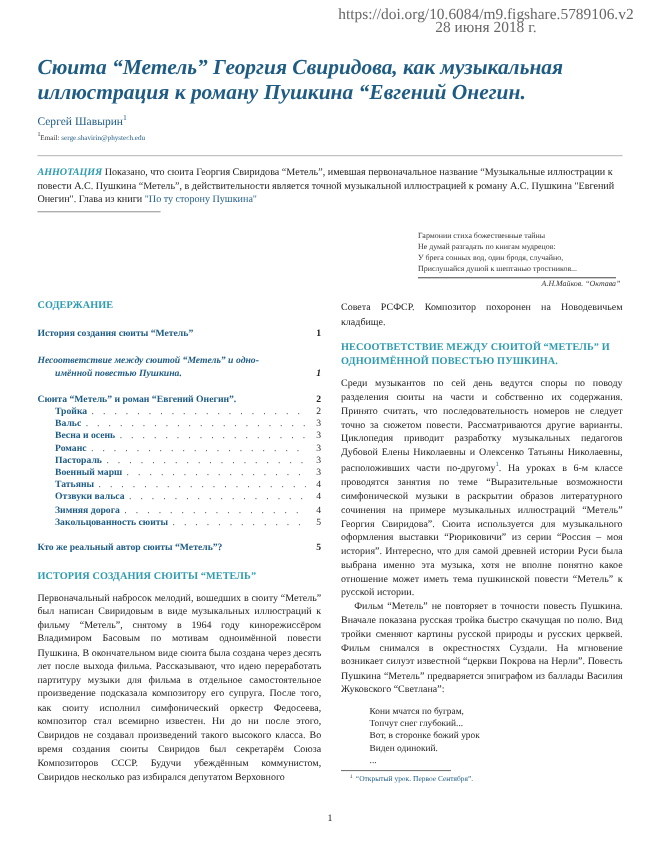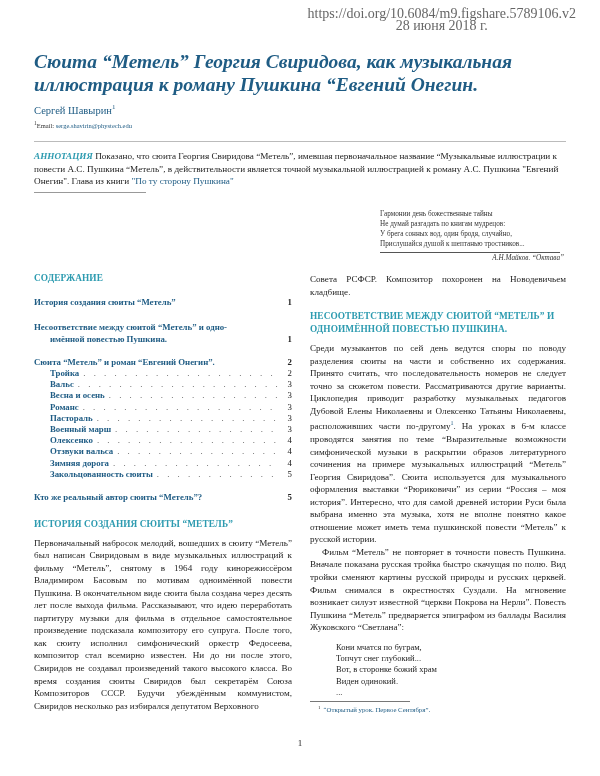--- a/index.html
+++ b/index.html
@@ -27,21 +27,21 @@
 
   .col-left { position: absolute; left: 34px; top: 272px; width: 258px; font-family: "Liberation Serif", serif; }
   .col-right { position: absolute; left: 310px; top: 273px; width: 256px; font-family: "Liberation Serif", serif; }
 
   .sec-head { color: #2d9bb0; font-weight: bold; font-size: 9.3px; line-height: 13px; letter-spacing: 0.1px; }
 
   .toc { margin-top: 12px; }
   .toc-main { display: flex; justify-content: space-between; color: #1f5c84; font-weight: bold; font-size: 8.8px; line-height: 11.5px; }
   .toc-main .num { color: #222; width: 12px; text-align: right; }
   .toc-main.gap { margin-top: 12px; }
-  .toc-multi { display: flex; justify-content: space-between; align-items: flex-end; color: #1f5c84; font-weight: bold; font-size: 8.8px; line-height: 12px; margin-top: 12px; }
+  .toc-multi { display: flex; justify-content: space-between; align-items: flex-end; color: #1f5c84; font-weight: bold; font-size: 8.8px; line-height: 12px; margin-top: 12px; font-style: italic; }
   .toc-multi .txt { width: 240px; }
   .toc-multi .txt .l2 { padding-left: 16px; display: block; }
   .toc-multi .num { color: #222; }
   .toc-sub { display: flex; align-items: baseline; color: #1f5c84; font-size: 8.8px; line-height: 11.2px; padding-left: 16px; }
   .toc-sub .lbl { white-space: nowrap; font-weight: bold; }
   .toc-sub .dots { flex: 1; overflow: hidden; white-space: nowrap; color: #444; margin: 0 4px; letter-spacing: 3px; }
   .toc-sub .num { color: #222; width: 10px; text-align: right; }
 
   .hist-head { margin-top: 14px; }
   .para { font-size: 9.1px; line-height: 12.55px; color: #222; text-align: justify; margin-top: 6px; }
@@ -67,21 +67,21 @@
 <h1 class="title">Сюита “Метель” Георгия Свиридова, как музыкальная иллюстрация к роману Пушкина “Евгений Онегин.</h1>
 
 <div class="author"><span>Сергей Шавырин</span><sup>1</sup></div>
 <div class="email"><sup>1</sup><span>Email:</span> <span class="addr">serge.shavirin@phystech.edu</span></div>
 
 <div class="abs-rule-top"></div>
 <div class="abstract"><span class="label">АННОТАЦИЯ</span><span> Показано, что сюита Георгия Свиридова “Метель”, имевшая первоначальное название “Музыкальные иллюстрации к повести А.С. Пушкина “Метель”, в действительности является точной музыкальной иллюстрацией к роману А.С. Пушкина "Евгений Онегин". Глава из книги </span><span class="link">"По ту сторону Пушкина"</span></div>
 <div class="abs-rule-bot"></div>
 
 <div class="epigraph">
-  <div>Гармонии день божественные тайны</div>
+  <div>Гармонии стиха божественные тайны</div>
   <div>Не думай разгадать по книгам мудрецов:</div>
   <div>У брега сонных вод, один бродя, случайно,</div>
   <div>Прислушайся душой к шептанью тростников...</div>
 </div>
 <div class="epi-rule"></div>
 <div class="epi-src">А.Н.Майков. “Октава”</div>
 
 <div class="col-left">
   <div class="sec-head">СОДЕРЖАНИЕ</div>
 
@@ -122,21 +122,21 @@
         <span class="lbl">Пастораль</span>
         <span class="dots">. . . . . . . . . . . . . . . . . . . . . . . . . . . . . . . . . . . .</span>
         <span class="num">3</span>
       </div>
     <div class="toc-sub">
         <span class="lbl">Военный марш</span>
         <span class="dots">. . . . . . . . . . . . . . . . . . . . . . . . . . . . . . . . . . . .</span>
         <span class="num">3</span>
       </div>
     <div class="toc-sub">
-        <span class="lbl">Олексенко</span>
+        <span class="lbl">Татьяны</span>
         <span class="dots">. . . . . . . . . . . . . . . . . . . . . . . . . . . . . . . . . . . .</span>
         <span class="num">4</span>
       </div>
     <div class="toc-sub">
         <span class="lbl">Отзвуки вальса</span>
         <span class="dots">. . . . . . . . . . . . . . . . . . . . . . . . . . . . . . . . . . . .</span>
         <span class="num">4</span>
       </div>
     <div class="toc-sub">
         <span class="lbl">Зимняя дорога</span>
@@ -162,21 +162,21 @@
   <p class="para" style="margin-top:0">Совета РСФСР. Композитор похоронен на Новодевичьем кладбище.</p>
 
   <div class="sec-head right-sec-head">НЕСООТВЕТСТВИЕ МЕЖДУ СЮИТОЙ “МЕТЕЛЬ” И ОДНОИМЁННОЙ ПОВЕСТЬЮ ПУШКИНА.</div>
 
   <p class="para"><span>Среди музыкантов по сей день ведутся споры по поводу разделения сюиты на части и собственно их содержания. Принято считать, что последовательность номеров не следует точно за сюжетом повести. Рассматриваются другие варианты. Циклопедия приводит разработку музыкальных педагогов Дубовой Елены Николаевны и Олексенко Татьяны Николаевны, расположивших части по-другому</span><sup>1</sup><span>. На уроках в 6-м классе проводятся занятия по теме “Выразительные возможности симфонической музыки в раскрытии образов литературного сочинения на примере музыкальных иллюстраций “Метель” Георгия Свиридова”. Сюита используется для музыкального оформления выставки “Рюриковичи” из серии “Россия – моя история”. Интересно, что для самой древней истории Руси была выбрана именно эта музыка, хотя не вполне понятно какое отношение может иметь тема пушкинской повести “Метель” к русской истории.</span></p>
   <p class="para" style="margin-top:0"><span class="indent"></span><span>Фильм “Метель” не повторяет в точности повесть Пушкина. Вначале показана русская тройка быстро скачущая по полю. Вид тройки сменяют картины русской природы и русских церквей. Фильм снимался в окрестностях Суздали. На мгновение возникает силуэт известной “церкви Покрова на Нерли”. Повесть Пушкина “Метель” предваряется эпиграфом из баллады Василия Жуковского “Светлана”:</span></p>
 
   <div class="poem">
     <div>Кони мчатся по буграм,</div>
     <div>Топчут снег глубокий...</div>
-    <div>Вот, в сторонке божий храм</div>
+    <div>Вот, в сторонке божий урок</div>
     <div>Виден одинокий.</div>
     <div>...</div>
   </div>
   <div class="fn-rule"></div>
   <div class="footnote"><sup>1</sup><span>“Открытый урок. Первое Сентября”.</span></div>
 </div>
 
 <div class="page-num">1</div>
 
 </body></html>

